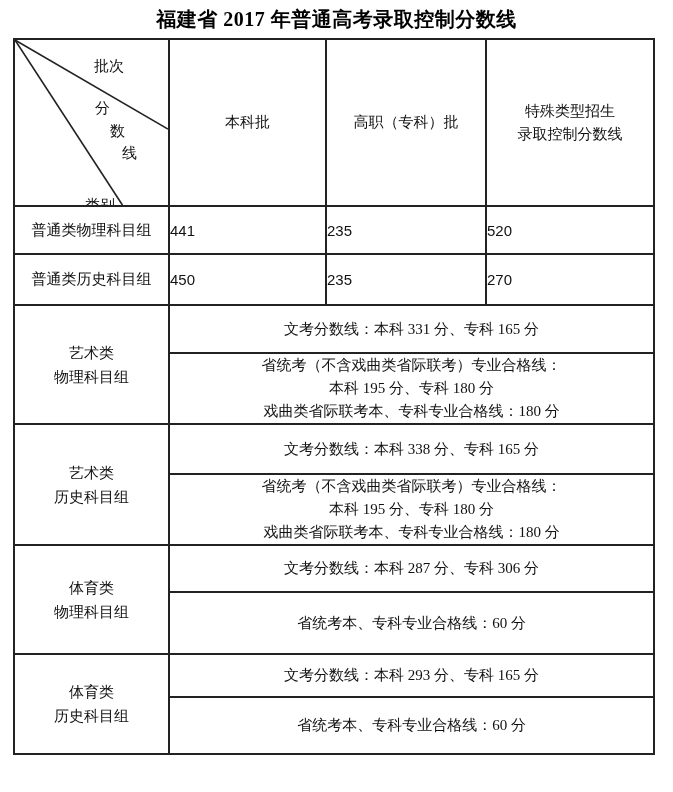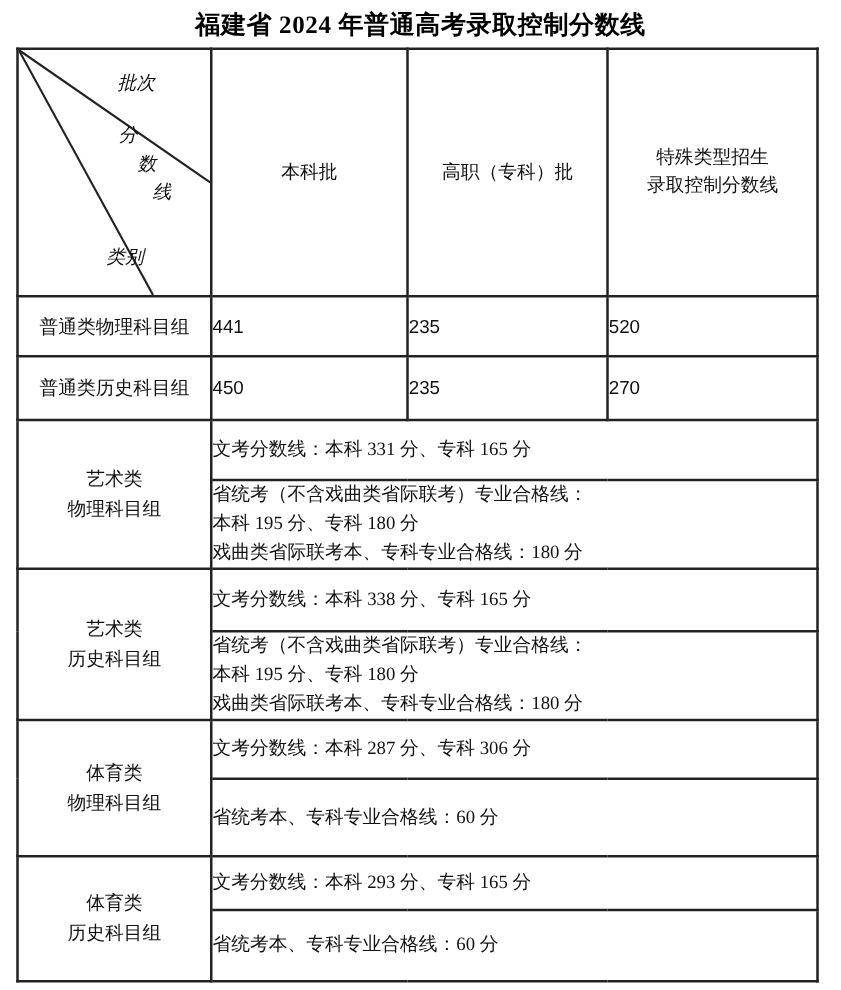--- a/index.html
+++ b/index.html
@@ -38,41 +38,40 @@
   }
   td.center-cell {
     text-align: center;
   }
   td.num-cell {
     text-align: left;
     font-size: 16px;
     font-family: "Liberation Sans", "DejaVu Sans", sans-serif;
   }
   td.content-cell {
-    text-align: left;
+    text-align: center;
     padding: 5px 8px 5px 11px;
     line-height: 23px;
   }
   td.header-cell {
     text-align: center;
     line-height: 23px;
   }
   td.section-label-cell {
     text-align: center;
     line-height: 24px;
   }
   
   td.corner-cell {
     position: relative;
   }
   .corner-inner {
     position: relative;
     width: 100%;
-    height: 196px;
-    font-style: italic;
+    height: 165px;
   }
   .corner-inner svg {
     position: absolute;
     left: 0;
     top: 0;
     width: 100%;
     height: 100%;
   }
   .corner-lbl {
     position: absolute;
@@ -82,21 +81,21 @@
   }
   .lbl-batch   { left: 79px;  top: 17px; }
   .lbl-fen     { left: 80px;  top: 59px; }
   .lbl-shu     { left: 95px;  top: 82px; }
   .lbl-xian    { left: 107px; top: 104px; }
   .lbl-category{ left: 30px;  top: 156px; margin-left: 40px; }
 </style>
 </head>
 <body>
 
-<div class="page-title">福建省 2024 年普通高考录取控制分数线</div>
+<div class="page-title">福建省 2017 年普通高考录取控制分数线</div>
 
 <table class="score-table">
   <colgroup>
     <col style="width:155px">
     <col style="width:157px">
     <col style="width:160px">
     <col style="width:168px">
   </colgroup>
 
   <tbody>

